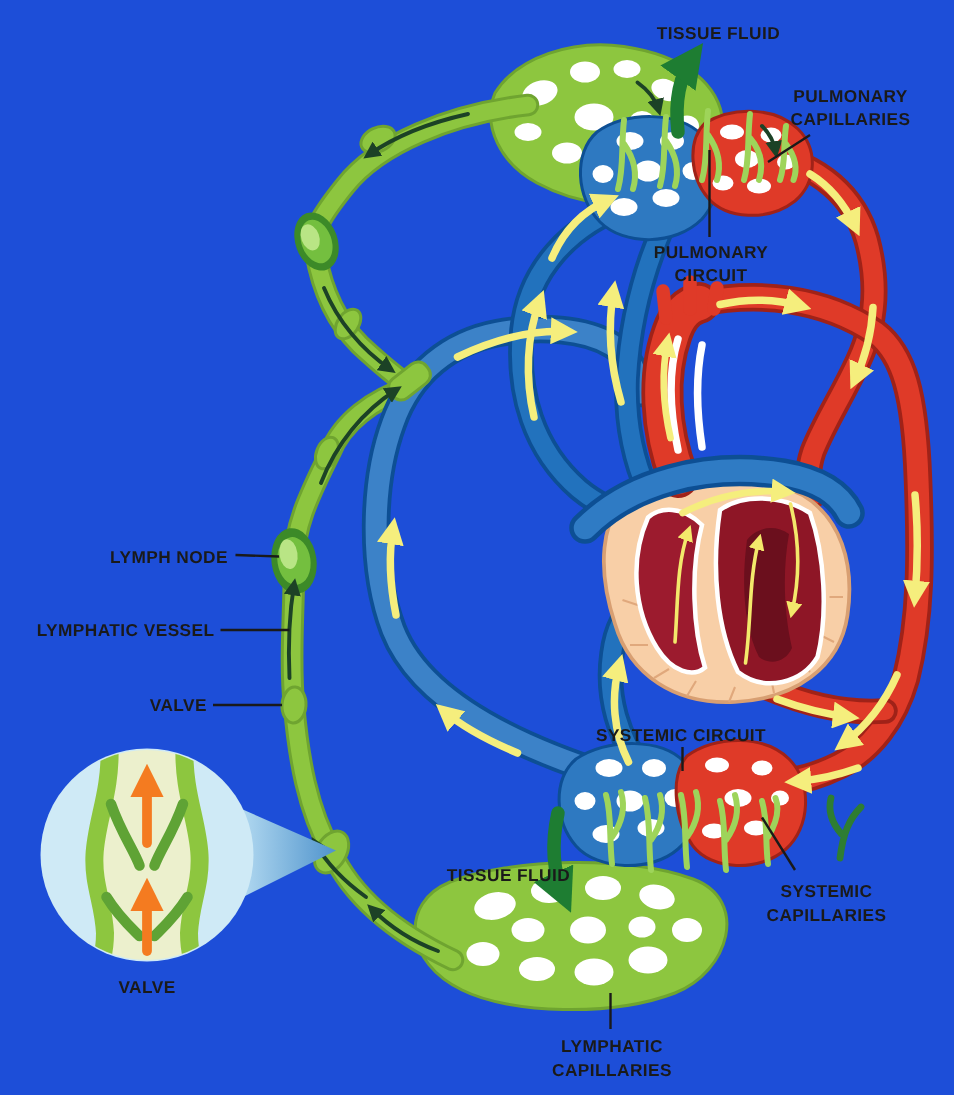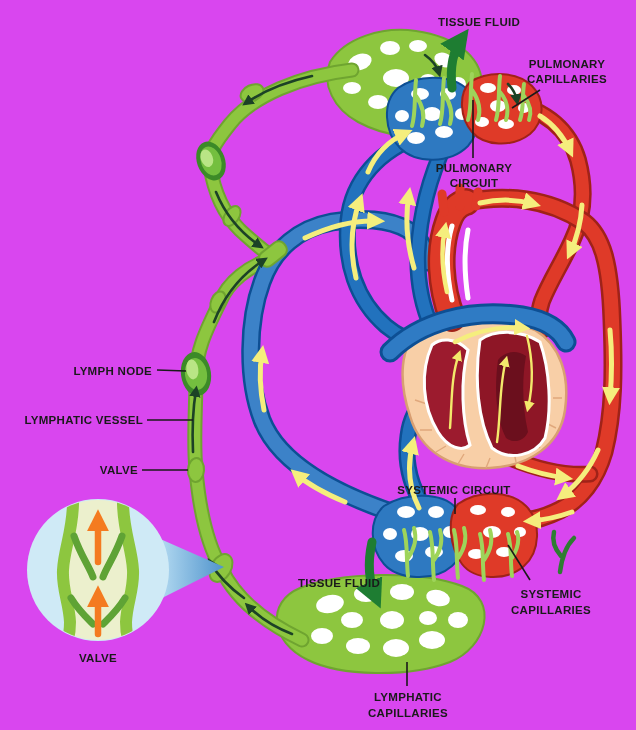--- a/index.html
+++ b/index.html
@@ -1,16 +1,16 @@
 <!DOCTYPE html>
 <html><head>
 <meta charset="utf-8">
 <style>
   html,body{margin:0;padding:0;background:#ffffff;}
-  #stage{position:relative;width:636px;height:730px;background:#d946ef;overflow:hidden;
+  #stage{position:relative;width:636px;height:730px;background:#1d4ed8;overflow:hidden;
          font-family:"Liberation Sans",sans-serif;}
   svg{display:block;}
   text.lbl{font-family:"Liberation Sans",sans-serif;font-weight:bold;font-size:11.5px;
            fill:#1a1a1a;letter-spacing:0.3px;}
 </style>
 </head>
 <body>
 
 <div id="stage">
 <svg width="636" height="730" viewBox="0 0 636 730">

